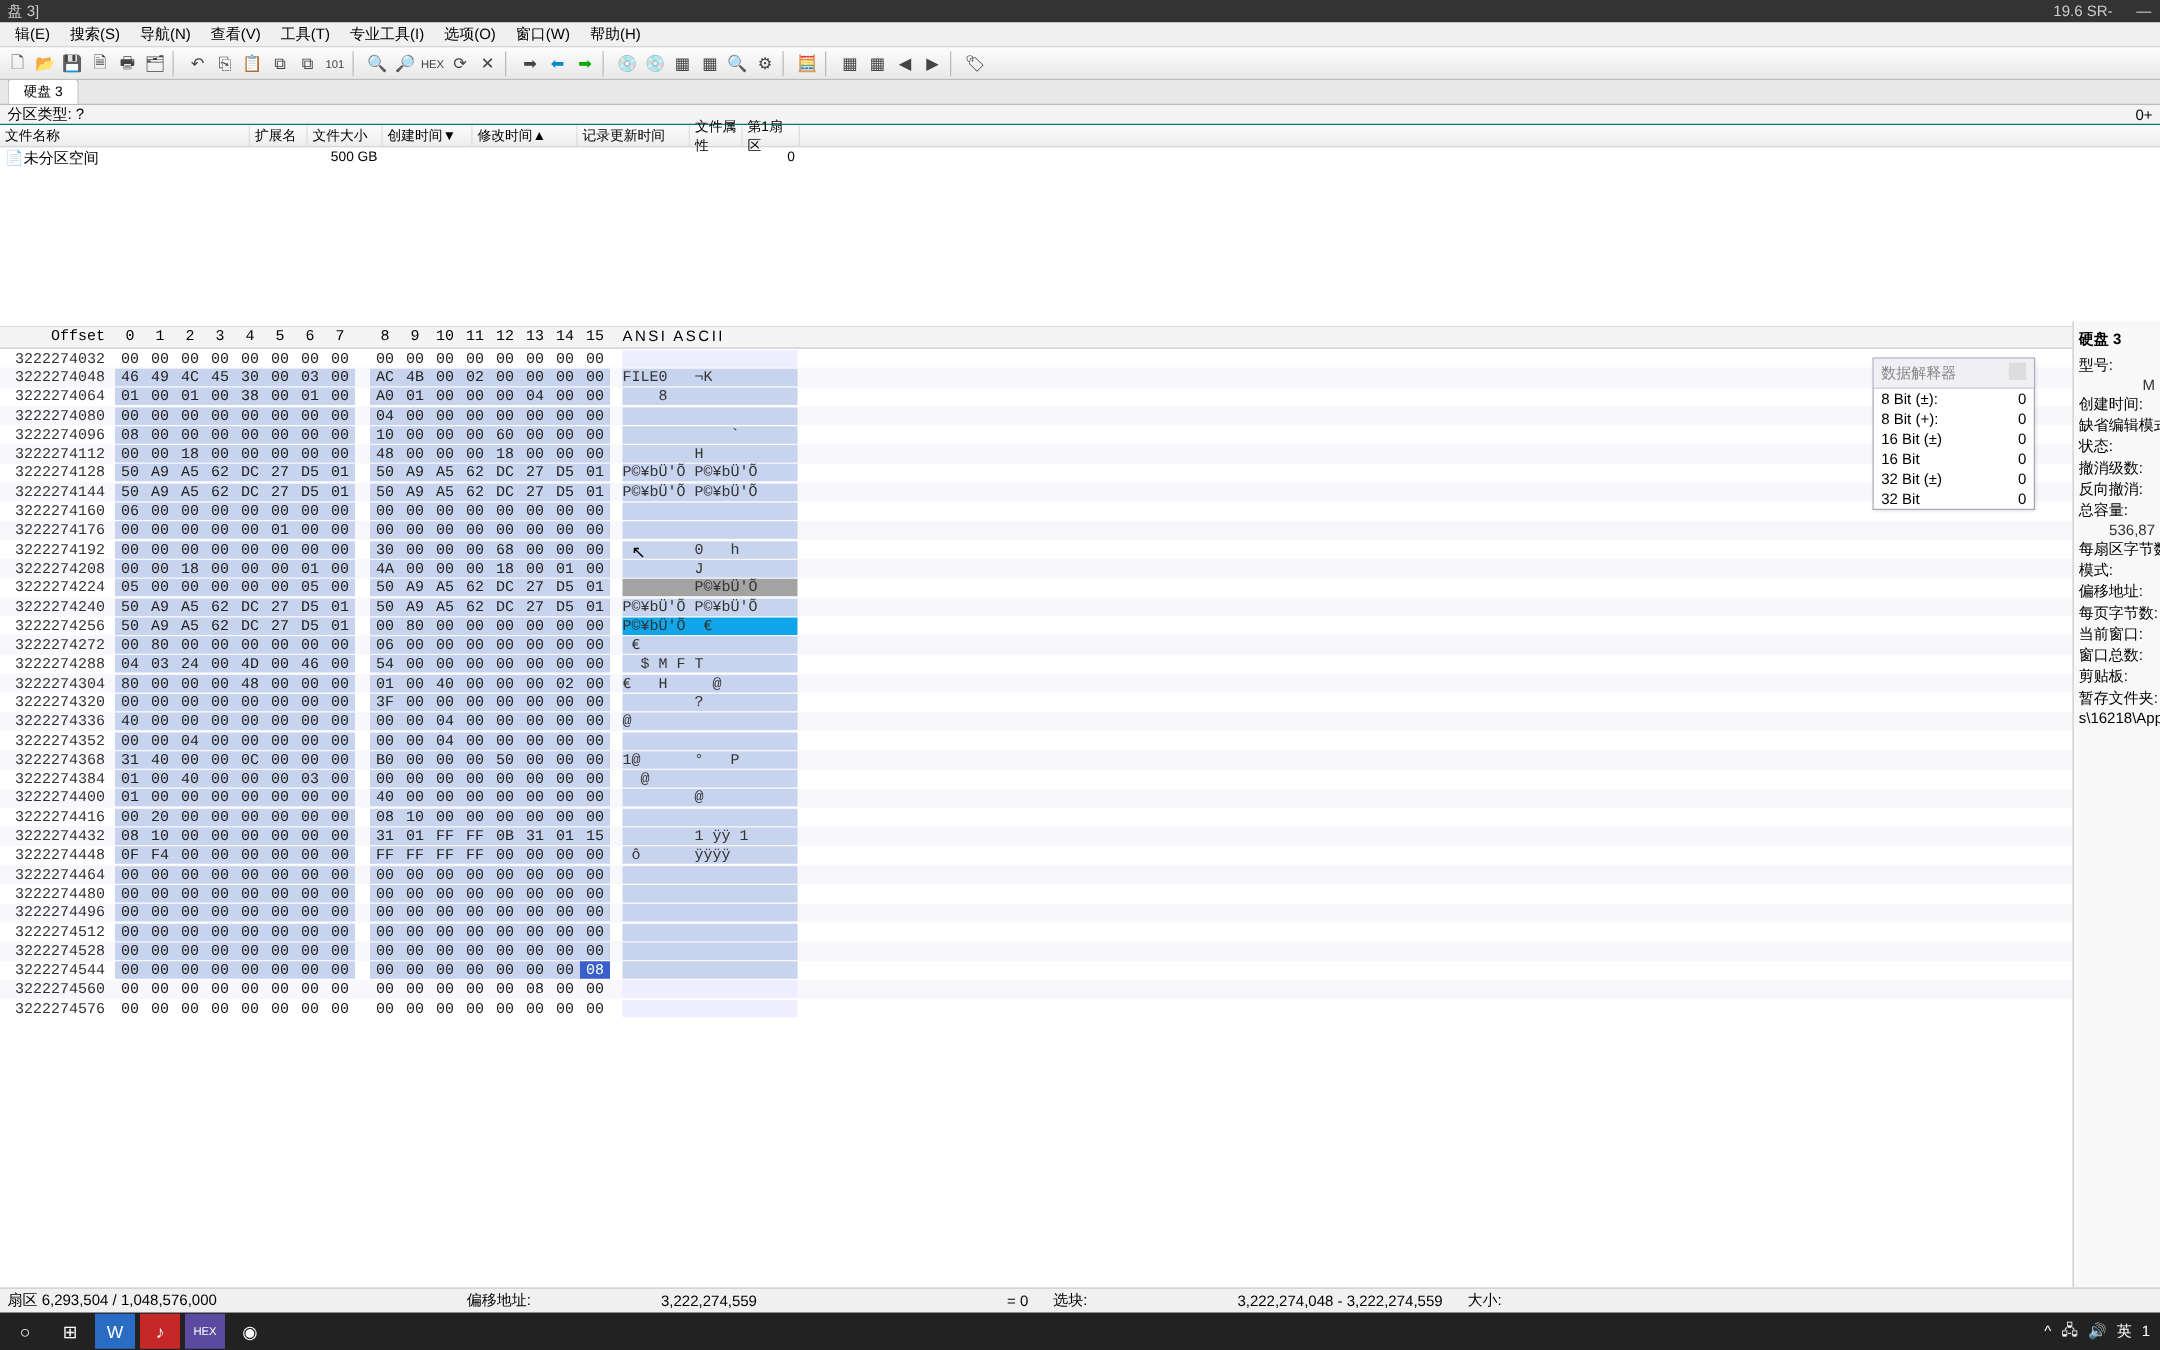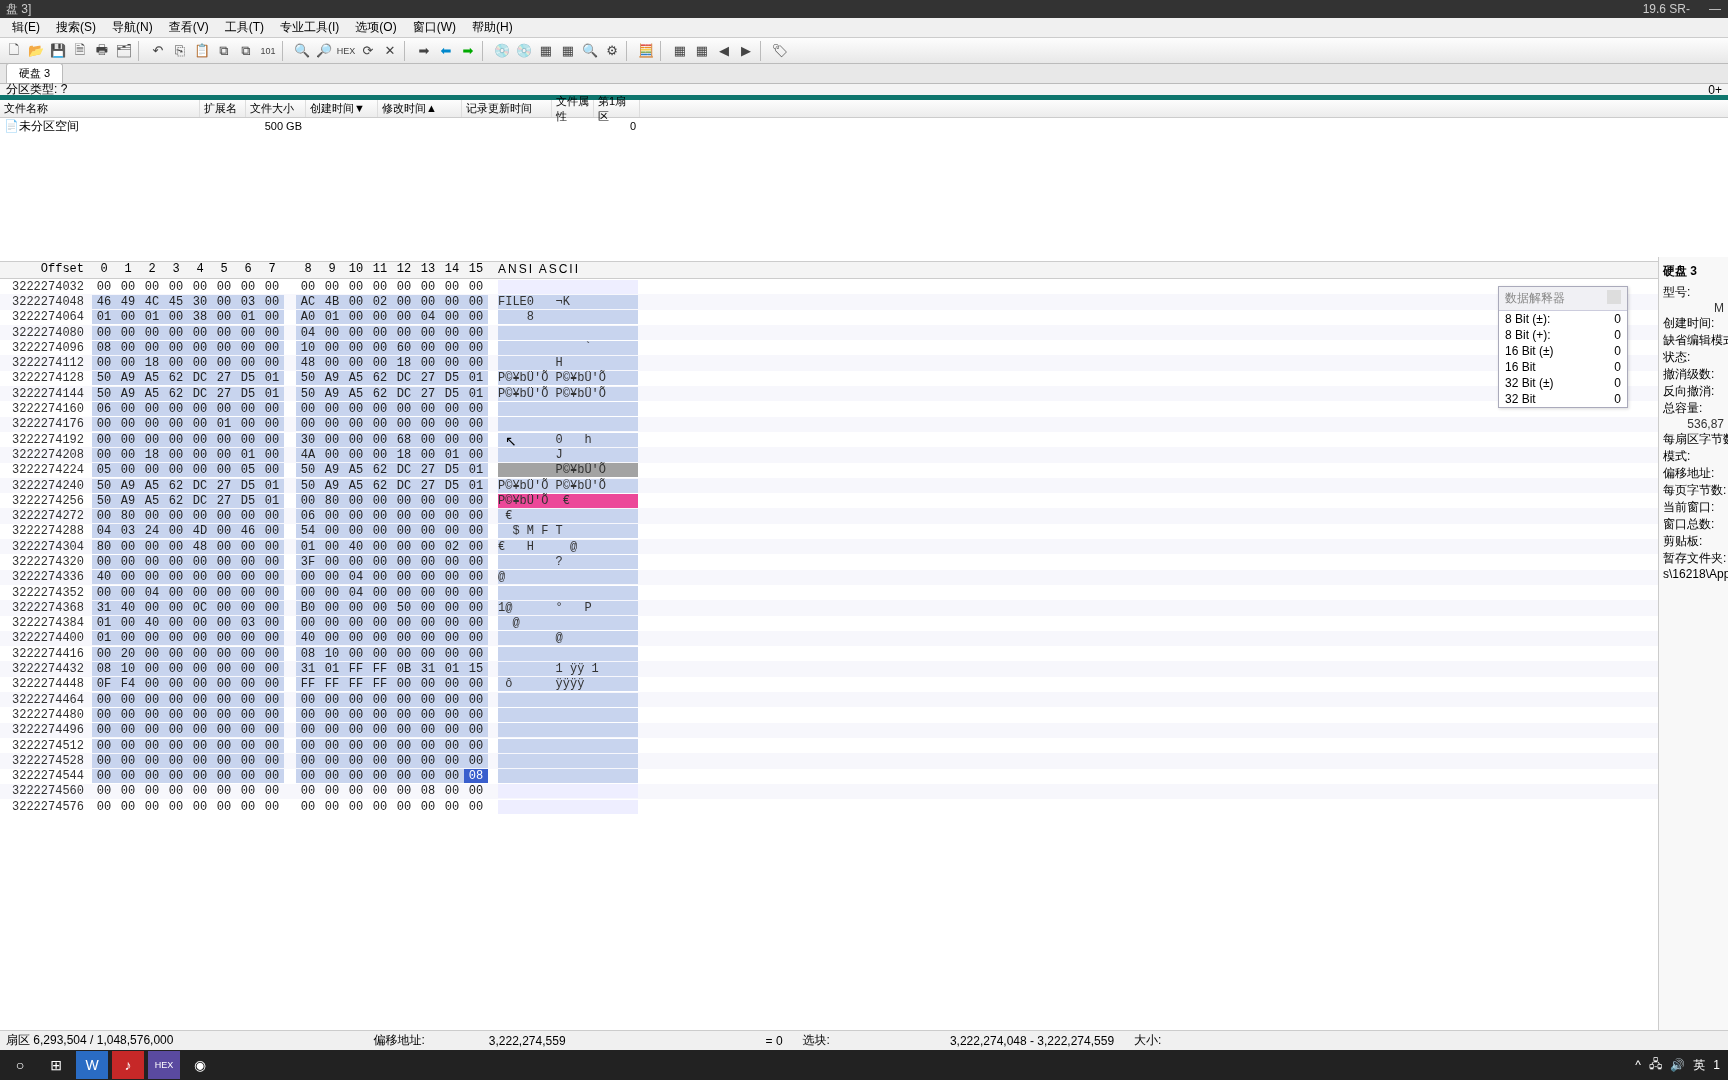--- a/index.html
+++ b/index.html
@@ -7,21 +7,21 @@
 .titlebar{height:18px;background:#333;color:#ccc;display:flex;align-items:center;justify-content:space-between;padding:0 6px;font-size:11px}
 .titlebar-right{display:flex;gap:18px;align-items:center}
 .win-btn{width:14px;height:14px;display:inline-flex;align-items:center;justify-content:center;color:#ccc;cursor:default}
 .menubar{height:20px;background:#f0f0f0;display:flex;align-items:center;padding:0 4px;border-bottom:1px solid #ccc}
 .menu-item{padding:2px 8px;cursor:default}
 .toolbar{height:26px;background:linear-gradient(#fdfdfd,#e8e8e8);border-bottom:1px solid #bbb;display:flex;align-items:center;padding:0 4px;gap:2px}
 .tool-btn{width:20px;height:20px;display:inline-flex;align-items:center;justify-content:center;border:1px solid transparent;cursor:default;font-size:13px;color:#444}
 .tool-sep{width:6px;height:20px;border-left:1px solid #bbb;margin:0 2px}
 .tabstrip{height:20px;background:#e8e8e8;border-bottom:1px solid #bbb;display:flex;align-items:flex-end;padding-left:6px}
 .tab{padding:2px 12px;background:#fff;border:1px solid #bbb;border-bottom:none;border-radius:3px 3px 0 0;font-size:11px}
-.partition-bar{height:16px;background:#f4f4f4;border-bottom:5px solid #0f766e;display:flex;justify-content:space-between;padding:0 6px;font-size:11px;align-items:center}
+.partition-bar{height:16px;background:#f4f4f4;border-bottom:1px solid #0f766e;display:flex;justify-content:space-between;padding:0 6px;font-size:11px;align-items:center}
 .filelist-header{height:18px;background:linear-gradient(#fdfdfd,#ececec);border-bottom:1px solid #ccc;display:flex}
 .fl-col{border-right:1px solid #ddd;padding:2px 4px;font-size:11px;display:flex;align-items:center}
 .filelist-row{height:16px;display:flex;font-size:11px}
 .filelist-row .fl-col{border:none}
 .filelist-area{height:144px;background:#fff;border-bottom:1px solid #ccc;overflow:hidden}
 .hex-area{display:flex;height:552px}
 .hex-main{flex:1;font-family:"Courier New",monospace;font-size:13px;background:#fff;overflow:hidden;position:relative}
 .hex-header{display:flex;background:#f4f4f4;border-bottom:1px solid #ccc;height:17px}
 .hex-offset-hdr{width:92px;text-align:right;padding-right:8px;font-family:"Courier New",monospace}
 .hex-cols{display:flex}
@@ -503,21 +503,21 @@
             <div class="hex-byte sel">01</div>
             <div class="hex-byte gap sel">00</div>
             <div class="hex-byte sel">80</div>
             <div class="hex-byte sel">00</div>
             <div class="hex-byte sel">00</div>
             <div class="hex-byte sel">00</div>
             <div class="hex-byte sel">00</div>
             <div class="hex-byte sel">00</div>
             <div class="hex-byte sel">00</div>
           </div>
-          <div class="hex-ascii" style="background: #ec4899;">P©¥bÜ'Õ  €      </div>
+          <div class="hex-ascii" style="background: #0ea5e9;">P©¥bÜ'Õ  €      </div>
         </div>
         <div class="hex-row">
           <div class="hex-offset">3222274272</div>
           <div class="hex-bytes">
             <div class="hex-byte sel">00</div>
             <div class="hex-byte sel">80</div>
             <div class="hex-byte sel">00</div>
             <div class="hex-byte sel">00</div>
             <div class="hex-byte sel">00</div>
             <div class="hex-byte sel">00</div>
@@ -1049,21 +1049,21 @@
       </div>
       <div class="rp-item">
         <div>s\16218\AppDa</div>
       </div>
     </div>
 </div>
 
 <div class="statusbar">
   <span class="sb-field">扇区 6,293,504 / 1,048,576,000</span>
   <span class="sb-field" style="margin-left:180px"><span>偏移地址:</span></span>
-  <span class="sb-field" style="margin-left:44px">3,222,274,559</span>
+  <span class="sb-field" style="margin-left:84px">3,222,274,559</span>
   <span class="sb-field" style="margin-left:180px">= 0</span>
   <span class="sb-field">选块:</span>
   <span class="sb-field" style="margin-left:100px">3,222,274,048 - 3,222,274,559</span>
   <span class="sb-field">大小:</span>
 </div>
 
 <div class="taskbar">
   <div class="tb-left">
     <span class="tb-icon">○</span>
     <span class="tb-icon">⊞</span>

